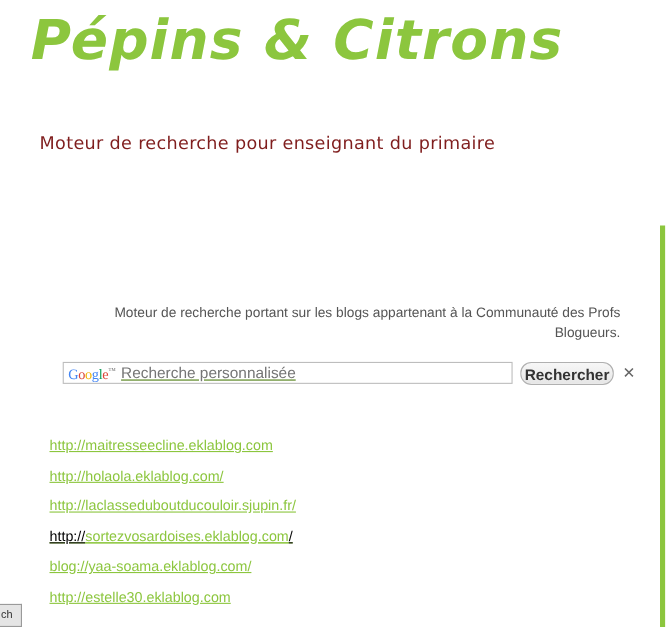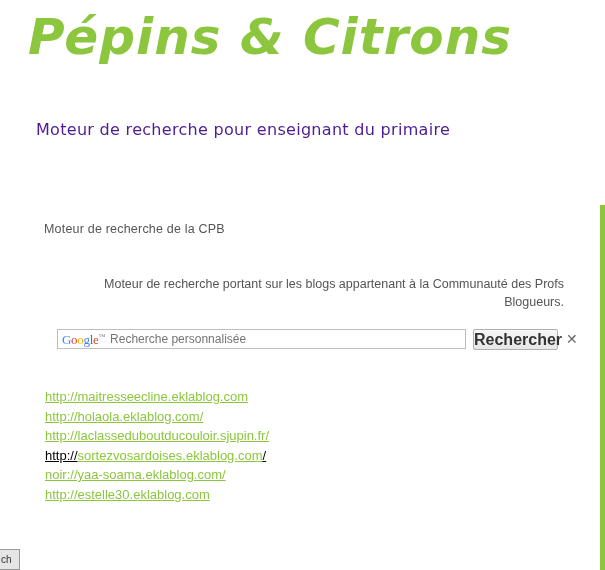--- a/index.html
+++ b/index.html
@@ -41,21 +41,21 @@
     color: #8cc63e;
     letter-spacing: 1px;
     white-space: nowrap;
   }
   .tagline {
     position: absolute;
     left: 36px;
     top: 120px;
     font-family: "DejaVu Sans", sans-serif;
     font-size: 16px;
-    color: #4c1d95;
+    color: #7f1d1d;
     letter-spacing: 0.3px;
     white-space: nowrap;
   }
   .cse-label {
     position: absolute;
     left: 44px;
     top: 222px;
     font-size: 12.5px;
     color: #555555;
     letter-spacing: 0.2px;
@@ -105,38 +105,39 @@
   .g-logo .g { color: #0f9d58; }
   .g-tm {
     font-size: 7px;
     color: #777;
     vertical-align: super;
   }
   .search-input {
     border: none;
     outline: none;
     font-family: "Liberation Sans", sans-serif;
-    font-size: 12px;
+    font-size: 14px;
     color: #4d7c0f;
     background: transparent;
     flex: 1;
     padding-left: 5px;
     height: 16px;
+    text-decoration: underline;
   }
   .search-button {
     position: absolute;
     left: 416px;
     top: 0px;
     width: 85px;
     height: 21px;
     background: linear-gradient(#f7f7f7, #e6e6e6);
     border: 1px solid #b0b0b0;
-    border-radius: 2px;
+    border-radius: 10px;
     font-family: "Liberation Sans", sans-serif;
-    font-size: 16px;
+    font-size: 14px;
     font-weight: bold;
     color: #333333;
     cursor: pointer;
     padding: 0;
   }
   .close-x {
     position: absolute;
     left: 509px;
     top: 2px;
     font-size: 14px;
@@ -150,20 +151,21 @@
     top: 387px;
     width: 540px;
   }
   .links a {
     display: block;
     font-size: 13px;
     color: #8cc63e;
     text-decoration: underline;
     line-height: 19.5px;
     white-space: nowrap;
+    margin-top: 8px;
   }
   .links a.mixed .dark {
     color: #000000;
     text-decoration: underline;
   }
   .links a.mixed .green {
     color: #8cc63e;
     text-decoration: underline;
   }
   .bottom-badge {
@@ -187,37 +189,36 @@
 <body>
 
 <div class="page">
 
   <div class="right-strip"></div>
 
   <div class="site-title">Pépins &amp; Citrons</div>
 
   <div class="tagline">Moteur de recherche pour enseignant du primaire</div>
 
-  <div class="cse-label">Moteur de recherche de la CPB</div>
 
   <div class="cse-desc">Moteur de recherche portant sur les blogs appartenant à la Communauté des Profs Blogueurs.</div>
 
   <div class="search-row">
     <div class="search-box">
       <span class="g-logo"><span class="b">G</span><span class="r">o</span><span class="y">o</span><span class="b">g</span><span class="g">l</span><span class="r">e</span><span class="g-tm">™</span></span>
       <input class="search-input" type="text" value="" placeholder="Recherche personnalisée" style="">
     </div>
     <button class="search-button">Rechercher</button>
     <span class="close-x">✕</span>
   </div>
 
   <div class="links">
     <a href="#">http://maitresseecline.eklablog.com</a>
     <a href="#">http://holaola.eklablog.com/</a>
     <a href="#">http://laclasseduboutducouloir.sjupin.fr/</a>
     <a href="#" class="mixed"><span class="dark">http://</span><span class="green">sortezvosardoises.eklablog.com</span><span class="dark">/</span></a>
-    <a href="#">noir://yaa-soama.eklablog.com/</a>
+    <a href="#">blog://yaa-soama.eklablog.com/</a>
     <a href="#">http://estelle30.eklablog.com</a>
   </div>
 
   <div class="bottom-badge">ch</div>
 
 </div>
 
 </body></html>

